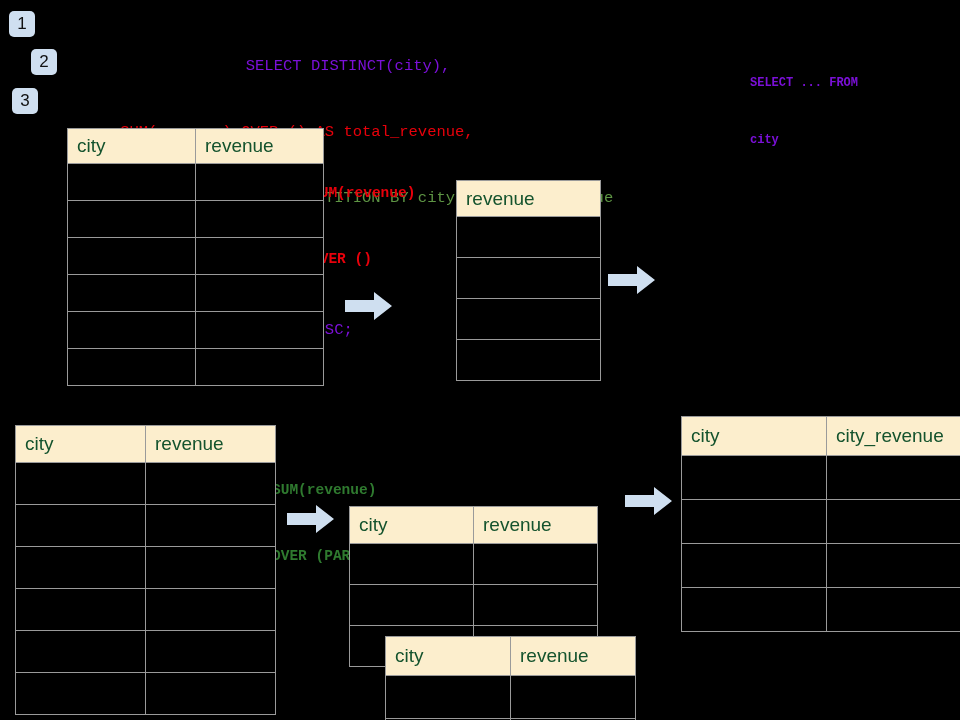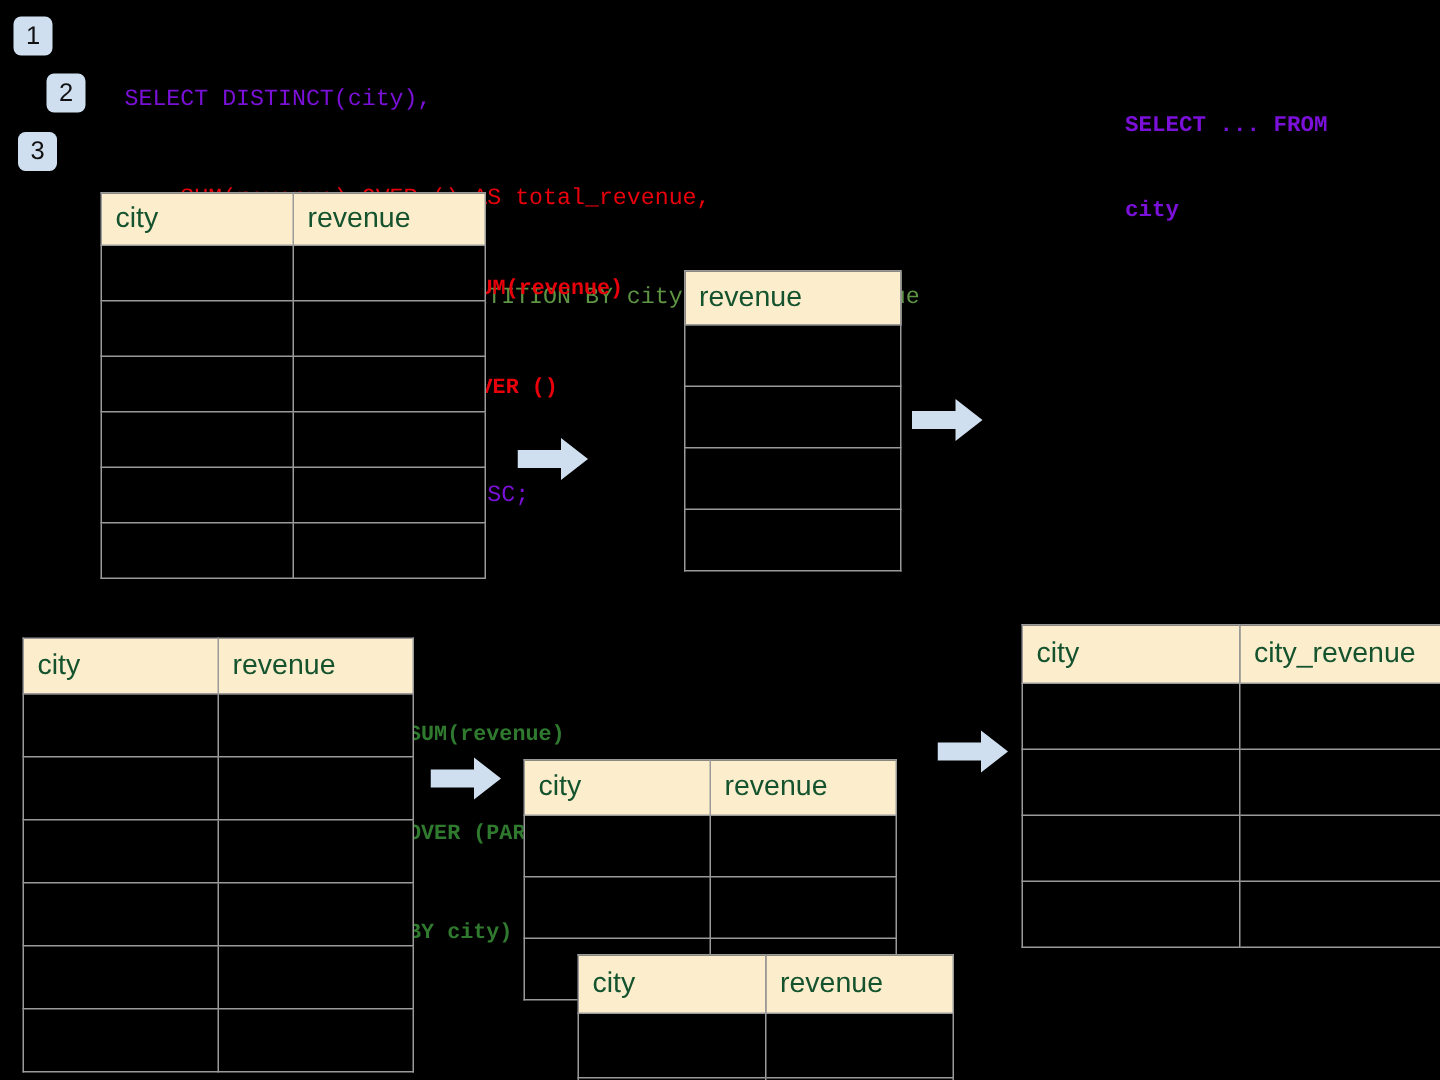--- a/index.html
+++ b/index.html
@@ -47,21 +47,21 @@
     position: absolute;
     font-family: "Liberation Mono", monospace;
     font-size: 14.5px;
     line-height: 22px;
     white-space: pre;
     font-weight: bold;
   }
   .annot-small {
     position: absolute;
     font-family: "Liberation Mono", monospace;
-    font-size: 15px;
+    font-size: 12px;
     line-height: 19px;
     white-space: pre;
     font-weight: bold;
   }
 
   
   .tbl {
     position: absolute;
     border-collapse: collapse;
     table-layout: fixed;
@@ -93,41 +93,40 @@
 </head>
 <body>
 
 <div id="canvas">
 
   <div class="badge" style="left:9px;  top:11px;">1</div>
   <div class="badge" style="left:31px; top:49px;">2</div>
   <div class="badge" style="left:12px; top:88px;">3</div>
 
   <div class="code" style="left:83px; top:11px;">
-    <div class="code-line" style="color:#7b10d8;">SELECT DISTINCT(city),</div>
+    <div class="code-line" style="color:#7b10d8;text-align:center;">SELECT DISTINCT(city),</div>
     <div class="code-line" style="color:#e8000b;">    SUM(revenue) OVER () AS total_revenue,</div>
     <div class="code-line" style="color:#5e9544;">    SUM(revenue) OVER (PARTITION BY city) as city_revenue</div>
     <div class="code-line" style="color:#7b10d8;">  FROM rides</div>
     <div class="code-line" style="color:#7b10d8;">  ORDER by city_revenue DESC;</div>
   </div>
 
   <div class="annot-small" style="left:750px; top:36px; color:#7b10d8;">
     <div>SELECT ... FROM</div>
     <div>city</div>
   </div>
 
   <div class="annot" style="left:311px; top:138px; color:#e8000b;">
     <div>SUM(revenue)</div>
     <div>OVER ()</div>
   </div>
 
   <div class="annot" style="left:272px; top:435px; color:#2f7a2f;">
     <div>SUM(revenue)</div>
     <div>OVER (PARTITION</div>
-    <div>BY city)</div>
   </div>
 
   <table class="tbl" style="left:67px; top:128px; width:236px;">
     <tbody>
         <tr class="hdr">
       <td style="width:118px; height:34px;">city</td>
       <td style="width:118px; height:34px;">revenue</td>
     </tr>
     <tr>
       <td style="height:36px;"></td>

